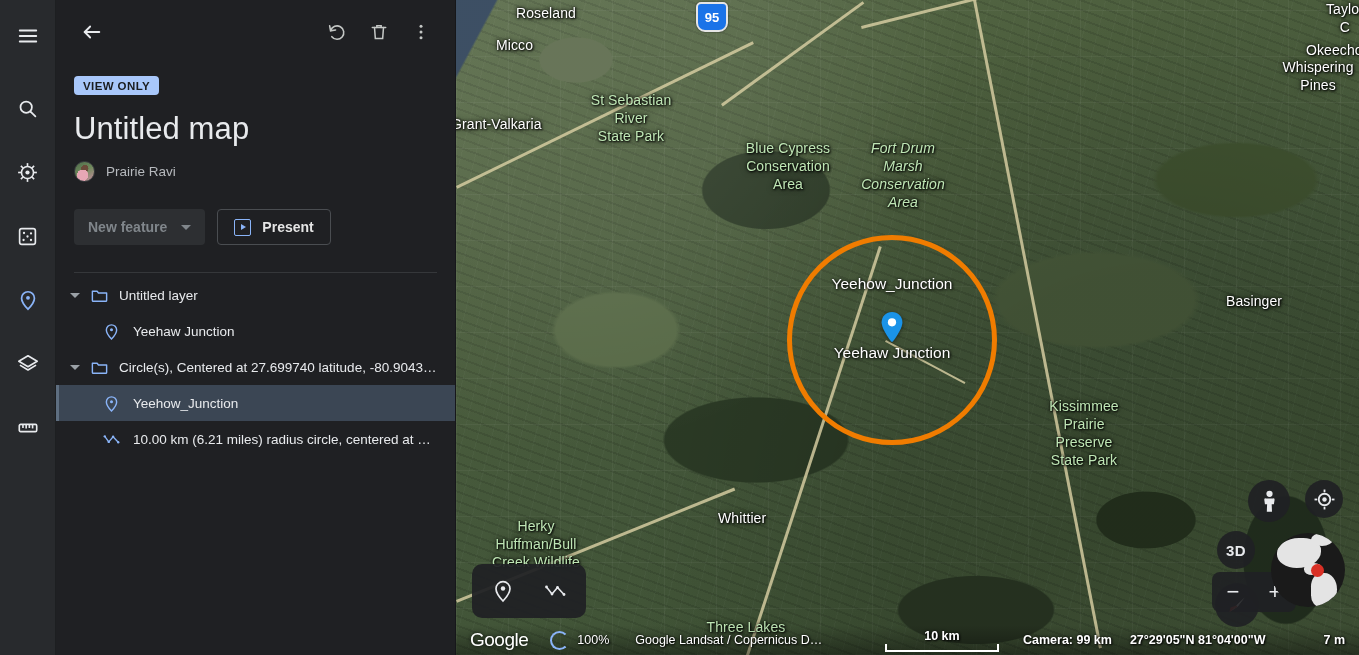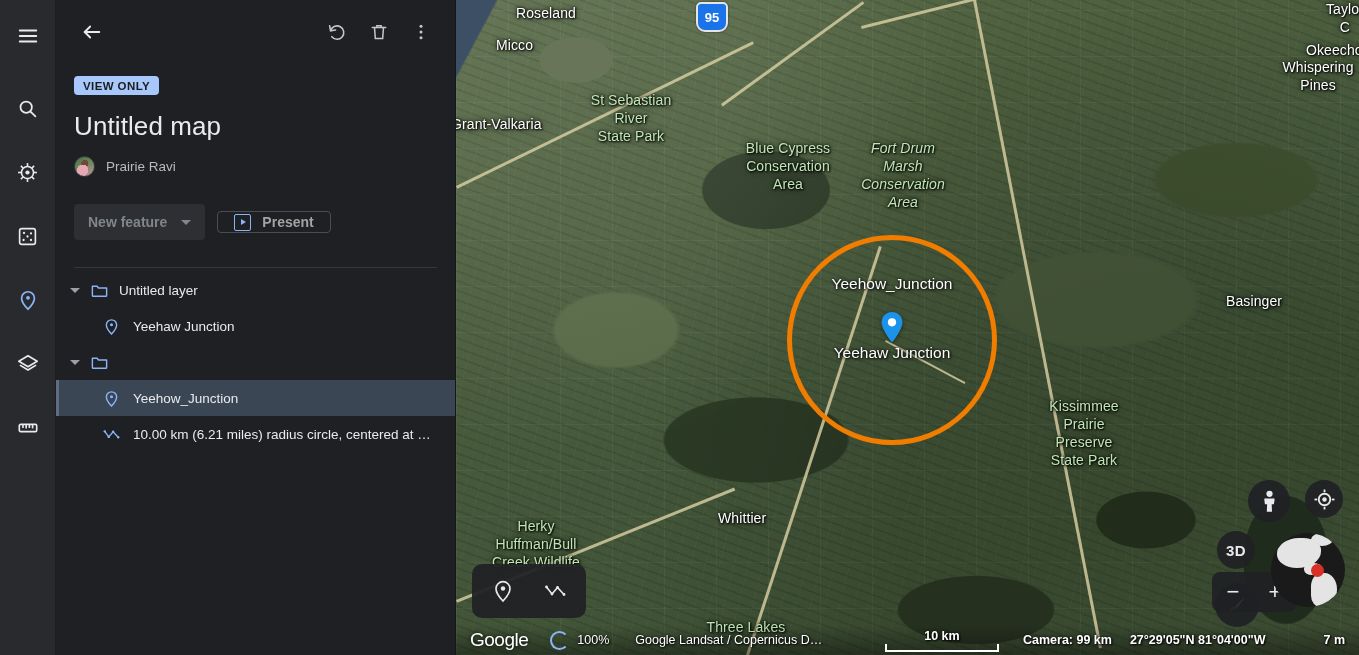--- a/index.html
+++ b/index.html
@@ -68,21 +68,21 @@
   .badge {
     display: inline-block;
     background: #a8c7fa; color: #1a1c1e;
     font-size: 11.5px; font-weight: bold;
     letter-spacing: .4px;
     padding: 4px 9px 3px 9px;
     border-radius: 4px;
   }
   .map-title {
     color: #e8eaed;
-    font-size: 26px; font-weight: normal;
+    font-size: 31px; font-weight: normal;
     margin: 16px 0 0 0;
     letter-spacing: .1px;
   }
   .owner-row {
     display: flex; align-items: center;
     margin-top: 14px;
   }
   .avatar {
     width: 19px; height: 19px; border-radius: 50%;
     background:
@@ -105,25 +105,25 @@
     display: flex; align-items: center; cursor: default;
   }
   .btn-newfeature .caret {
     width: 0; height: 0; margin-left: 14px;
     border-left: 5px solid transparent;
     border-right: 5px solid transparent;
     border-top: 5px solid #80868b;
   }
   .btn-present {
     margin-left: 12px;
-    background: transparent; color: #a3a3a3;
+    background: transparent; color: #e5e5e5;
     border: 1px solid #4a4d51; border-radius: 4px;
     font-size: 14px; font-weight: bold;
     font-family: "Liberation Sans", sans-serif;
-    height: 22px; padding: 0 16px;
+    height: 36px; padding: 0 16px;
     display: flex; align-items: center; cursor: pointer;
   }
   .btn-present .play-box {
     width: 15px; height: 15px;
     border: 1.6px solid #8ab4f8; border-radius: 2px;
     margin-right: 11px;
     display: flex; align-items: center; justify-content: center;
   }
   .btn-present .play-box i {
     width: 0; height: 0; display: block;
@@ -501,20 +501,21 @@
 
       <div class="tree-row">
         <span class="twisty">
             <i></i>
           </span>
         <span class="tree-icon">
           <svg width="19" height="19" viewBox="0 0 24 24" fill="none" stroke="currentColor" stroke-width="1.8" stroke-linejoin="round">
               <path d="M3 6.6h6l1.7 2.2H21v9.4a1 1 0 0 1-1 1H4a1 1 0 0 1-1-1z"></path>
             </svg>
         </span>
+        <span class="tree-label">Circle(s), Centered at 27.699740 latitude, -80.9043…</span>
       </div>
 
       <div class="tree-row child feature selected">
         <span class="tree-icon">
           <svg width="19" height="19" viewBox="0 0 24 24" fill="none" stroke="currentColor" stroke-width="1.8">
             <path d="M12 21.5s6.5-6.8 6.5-11.4a6.5 6.5 0 1 0-13 0c0 4.6 6.5 11.4 6.5 11.4z"></path>
             <circle cx="12" cy="9.8" r="1.9" fill="currentColor" stroke="none"></circle>
           </svg>
         </span>
         <span class="tree-label">Yeehow_Junction</span>

